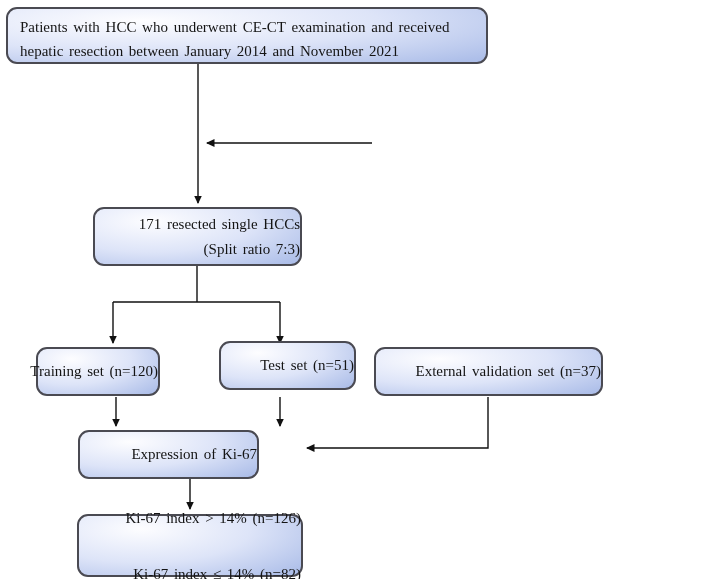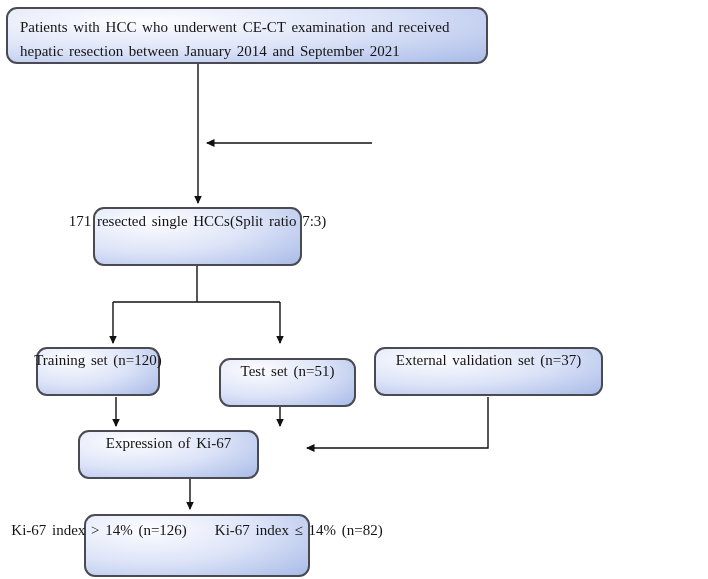--- a/index.html
+++ b/index.html
@@ -17,22 +17,22 @@
     position:absolute;
     box-sizing:border-box;
     border:2px solid #4a4a52;
     border-radius:11px;
     background:radial-gradient(ellipse 130% 150% at 28% 22%, #fdfdff 0%, #dde4f8 38%, #aebfe9 72%, #97abe0 100%);
     font-size:15px;
     word-spacing:0.13em;
     line-height:23px;
   }
   .node.center{
-    display:flex;flex-direction:row;
-    align-items:flex-start;justify-content:center;
+    display:flex;flex-direction:column;
+    align-items:flex-end;justify-content:center;
     text-align:center;
   }
   .node.leftalign{padding:6px 6px 4px 12px;text-align:left;}
   .line{white-space:nowrap;}
   .wrapline{white-space:nowrap;}
 </style>
 </head>
 <body>
 
 <div id="canvas">
@@ -52,43 +52,43 @@
       <path d="M280,302 L280,343" marker-end="url(#arrow)"></path>
       <path d="M116,397 L116,426" marker-end="url(#arrow)"></path>
       <path d="M280,397 L280,426" marker-end="url(#arrow)"></path>
       <path d="M488,397 L488,448 L307,448" marker-end="url(#arrow)"></path>
       <path d="M190,479 L190,509" marker-end="url(#arrow)"></path>
     </g>
   </svg>
 
   <div class="node leftalign" style="left:6px;top:7px;width:482px;height:57px;line-height:24px;">
     <div class="wrapline">Patients with HCC who underwent CE-CT examination and received</div>
-    <div class="wrapline">hepatic resection between January 2014 and September 2021</div>
+    <div class="wrapline">hepatic resection between January 2014 and November 2021</div>
   </div>
 
 
   <div class="node center" style="left:93px;top:207px;width:209px;height:59px;line-height:25px;">
     <div class="line">171 resected single HCCs</div>
     <div class="line">(Split ratio 7:3)</div>
   </div>
 
   <div class="node center" style="left:36px;top:347px;width:124px;height:49px;">
     <div class="line">Training set (n=120)</div>
   </div>
 
-  <div class="node center" style="left:219px;top:358px;width:137px;height:49px;">
+  <div class="node center" style="left:219px;top:341px;width:137px;height:49px;">
     <div class="line">Test set (n=51)</div>
   </div>
 
   <div class="node center" style="left:374px;top:347px;width:229px;height:49px;">
     <div class="line">External validation set (n=37)</div>
   </div>
 
   <div class="node center" style="left:78px;top:430px;width:181px;height:49px;">
     <div class="line">Expression of Ki-67</div>
   </div>
 
-  <div class="node center" style="left:84px;top:514px;width:226px;height:63px;line-height:28px;gap:28px;">
+  <div class="node center" style="left:77px;top:514px;width:226px;height:63px;line-height:28px;gap:28px;">
     <div class="line">Ki-67 index &gt; 14% (n=126)</div>
     <div class="line">Ki-67 index ≤ 14% (n=82)</div>
   </div>
 
 </div>
 
 </body></html>

